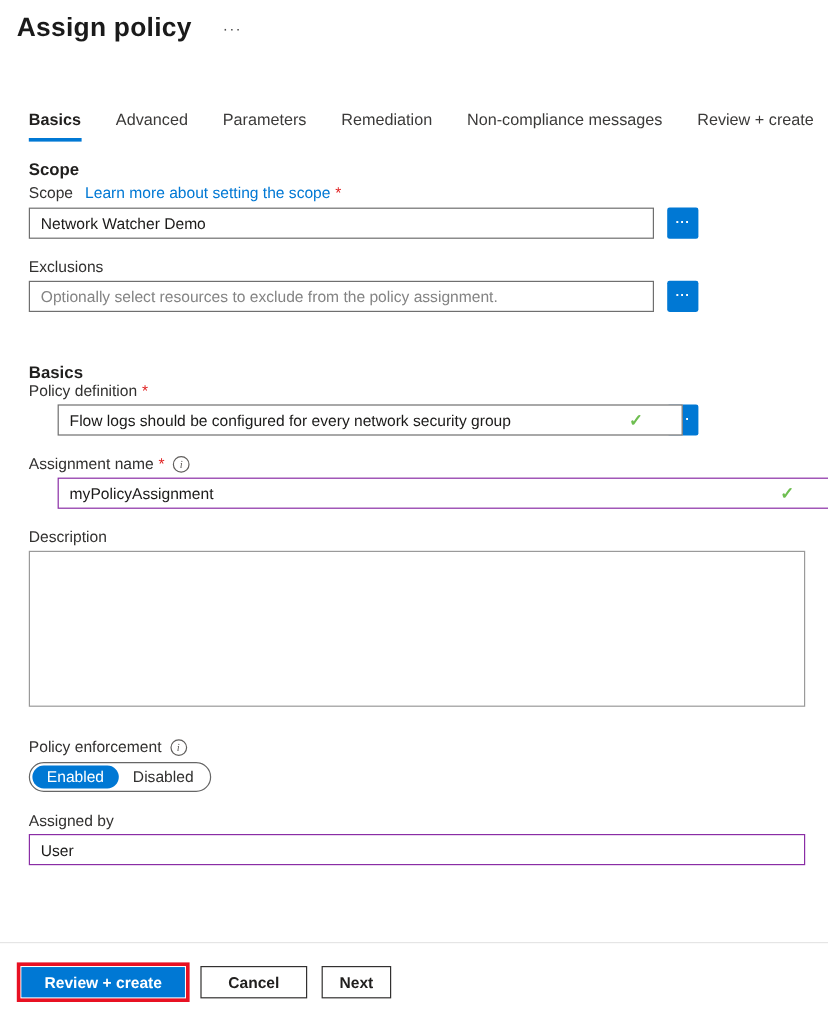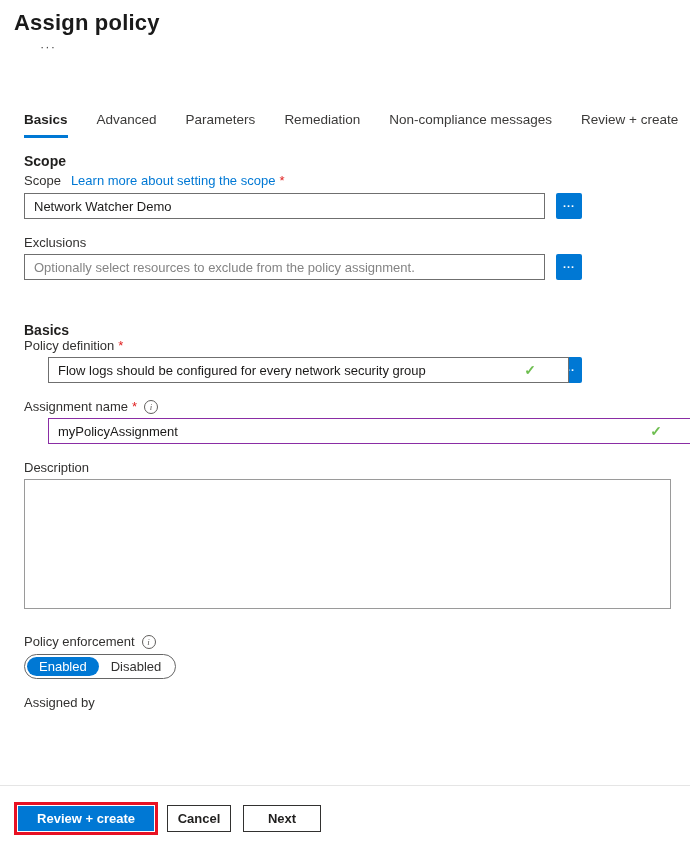--- a/index.html
+++ b/index.html
@@ -5,21 +5,21 @@
   * { margin:0; padding:0; box-sizing:border-box; }
   html,body { background:#ffffff; }
   body {
     width:690px; height:850px;
     font-family:"Liberation Sans", sans-serif;
     color:#201f1e; overflow:hidden; position:relative;
   }
   .page { width:690px; height:850px; position:relative; }
 
   
-  .header { padding:10px 16px 0 14px; display:flex; align-items:flex-start;flex-direction:column; }
+  .header { padding:10px 16px 0 14px; display:flex; align-items:center; }
   .page-title { font-size:22px; font-weight:bold; color:#1a1a1a; letter-spacing:0.2px; }
   .title-more { margin-left:26px; margin-top:2px; color:#4d4d4d; font-size:13px;
     letter-spacing:1px; cursor:pointer; line-height:18px; }
 
   
   .tabs { display:flex; margin:56px 0 0 24px; gap:29px; }
   .tab { font-size:13.5px; color:#3b3a39; padding-bottom:8px; cursor:pointer; white-space:nowrap; }
   .tab.active { font-weight:bold; color:#201f1e; border-bottom:3px solid var(--accent); }
 
   :root { --accent:#0078d4; --purple:#8a2da5; --green:#6ebe50; --red:#e02020; }
@@ -68,22 +68,22 @@
   
   .footer-divider { position:absolute; left:0; right:0; top:785px; height:1px;
     background:#e5e5e5; }
   .footer { position:absolute; left:14px; top:802px; display:flex; align-items:center; }
   .annotation-box { border:3px solid #e81123; padding:1px; display:inline-block; }
   .btn { font-family:"Liberation Sans", sans-serif; font-size:13px; cursor:pointer; }
   .btn-primary { width:136px; height:25px; background:var(--accent); color:#fff;
     border:1px solid var(--accent); font-weight:bold; }
   .btn-secondary { height:27px; background:#fff; border:1px solid #323130;
     color:#201f1e; font-weight:bold; }
-  .btn-cancel { width:64px; margin-left:9px; }
-  .btn-next { width:78px; margin-left:12px; }
+  .btn-cancel { width:89px; margin-left:9px; }
+  .btn-next { width:58px; margin-left:12px; }
   .btn-disabled { width:94px; height:27px; margin-left:14px; background:#f1f1f1;
     border:1px solid #d8d8d8; color:#a6a6a6; font-weight:bold; cursor:default; }
 </style>
 </head>
 <body>
 
 <div class="page">
 
   <div class="header">
     <span class="page-title">Assign policy</span>
@@ -163,20 +163,25 @@
       <span class="info-icon">i</span>
     </div>
     <div class="pill-toggle mt5">
       <span class="pill-option selected">Enabled</span>
       <span class="pill-option">Disabled</span>
     </div>
 
     <div class="field-label mt16">
       <span>Assigned by</span>
     </div>
+    <div class="field-row mt4">
+      <div class="input-wrap full">
+        <input class="text-input purple" type="text" value="User" style="">
+      </div>
+    </div>
 
   </div>
 
   <div class="footer-divider"></div>
   <div class="footer">
     <span class="annotation-box">
       <button class="btn btn-primary">Review + create</button>
     </span>
     <button class="btn btn-secondary btn-cancel">Cancel</button>
     <button class="btn btn-secondary btn-next">Next</button>

